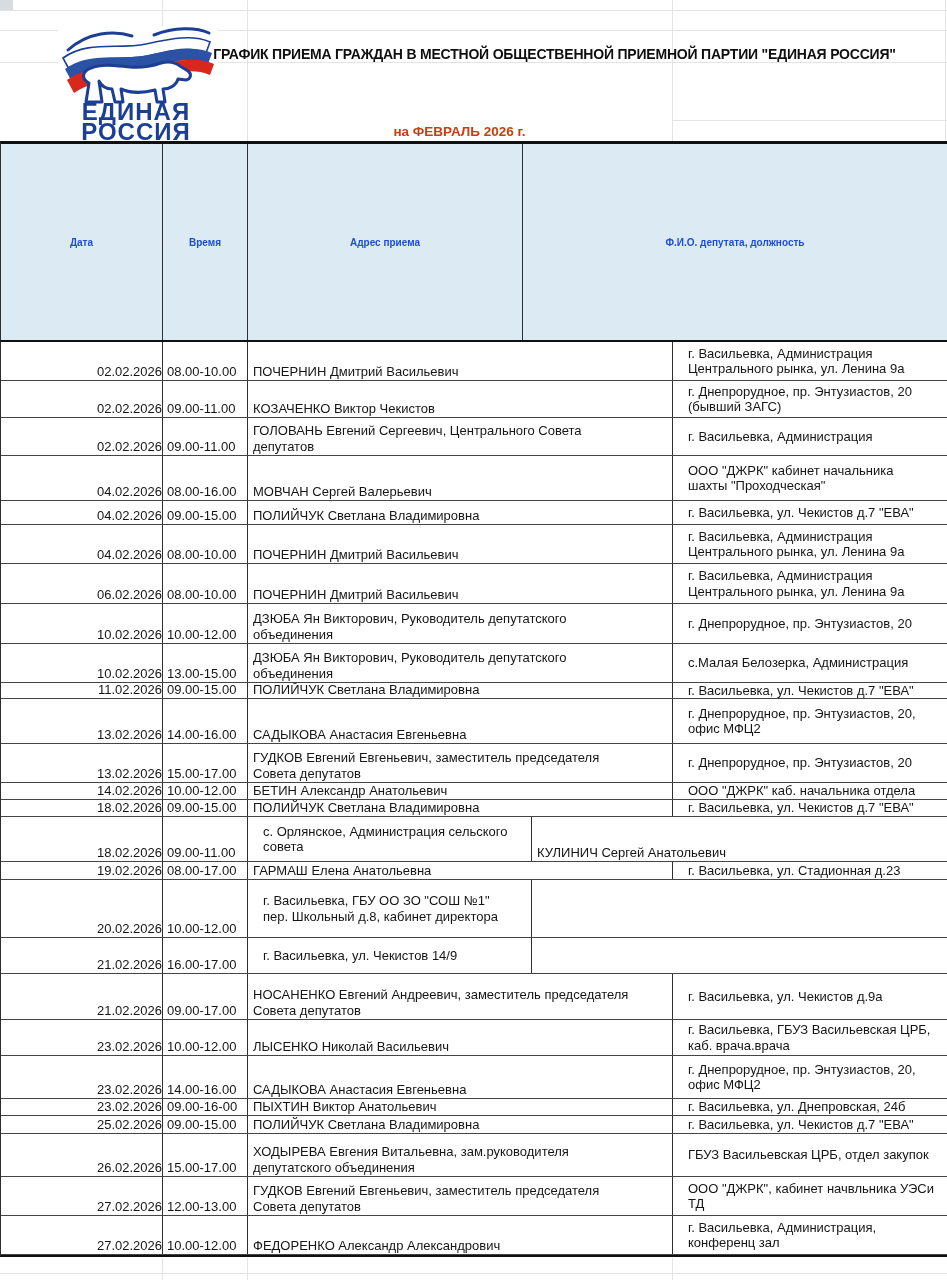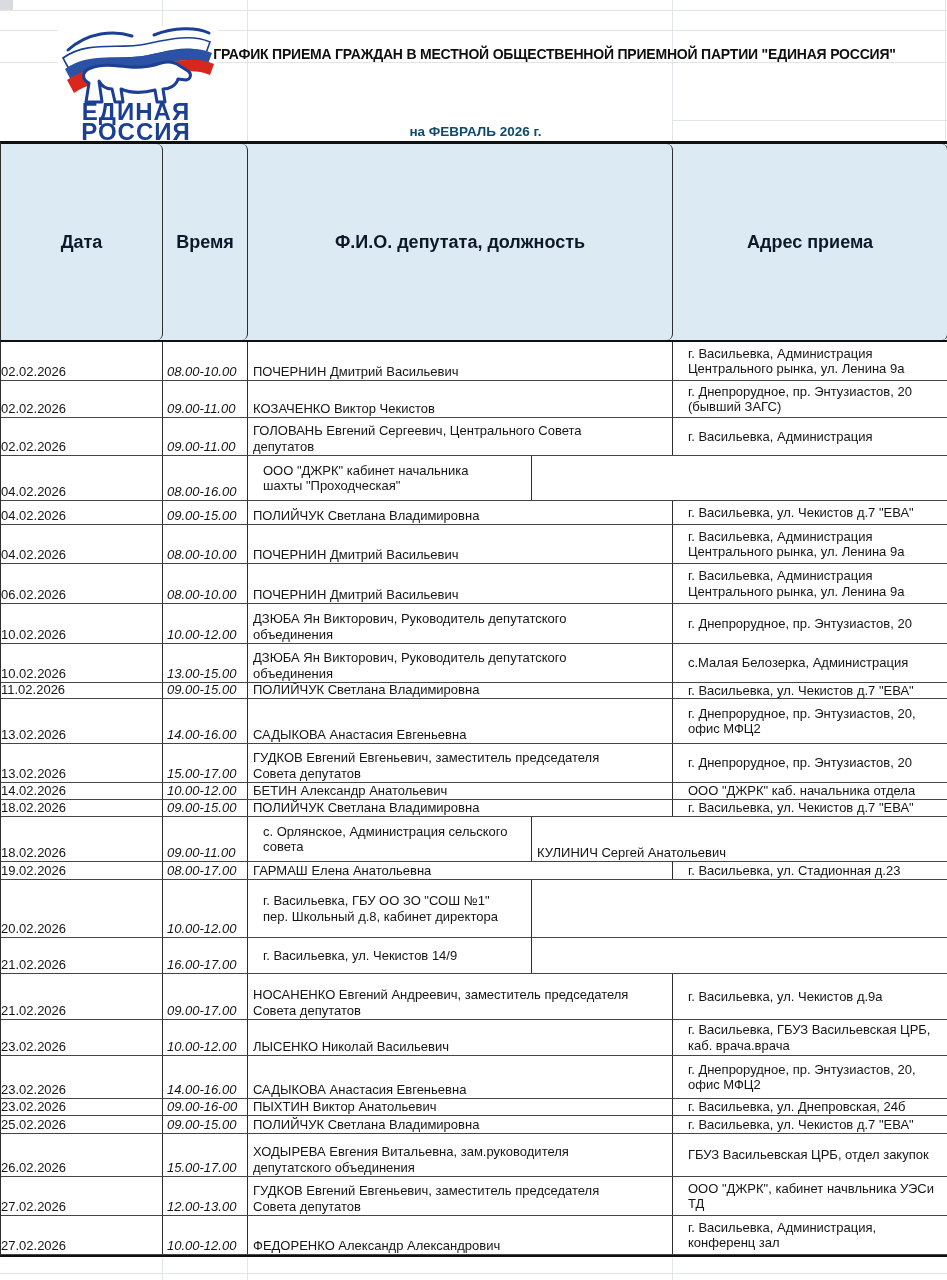--- a/index.html
+++ b/index.html
@@ -11,47 +11,47 @@
   .hline{position:absolute;left:0;width:947px;height:1px;background:#e2e5e8;}
   .vline{position:absolute;top:0;width:1px;background:#e2e5e8;}
   .corner-cell{position:absolute;left:0;top:0;width:13px;height:10px;background:#d9dcde;}
   
   .page-title{
     position:absolute;left:162px;right:0;top:46px;text-align:center;
     font-size:14px;font-weight:bold;letter-spacing:-0.2px;color:#0f0f0f;white-space:nowrap;
   }
   .page-subtitle{
     position:absolute;left:247px;width:425px;top:124px;text-align:center;
-    font-size:13.5px;font-weight:bold;color:#0c4a6e;padding-left:16px;
+    font-size:13.5px;font-weight:bold;color:#c2410c;
   }
   .logo{position:absolute;left:58px;top:26px;width:160px;height:116px;}
   
   .table-block{position:absolute;left:0;top:141px;width:947px;}
   .thead{
     display:flex;box-sizing:border-box;height:201px;width:947px;
     background:#dcebf3;border-top:3px solid #101010;border-bottom:2px solid #101010;
     border-left:1px solid #2e2e2e;
   }
   .thcell{
     box-sizing:border-box;border-right:1px solid #2e2e2e;
     display:flex;align-items:center;justify-content:center;text-align:center;
-    font-weight:bold;font-size:18px;color:#0f172a;border-radius:6px;
+    font-weight:bold;font-size:10px;color:#1d4ed8;
   }
   .w-date{width:162px;flex:none;}
   .w-time{width:85px;flex:none;}
   .w-name{width:425px;flex:none;}
   .w-addr{width:275px;flex:none;}
   .tbody{width:947px;border-left:1px solid #2e2e2e;border-bottom:2px solid #101010;}
   .trow{display:flex;box-sizing:border-box;border-bottom:1px solid #454545;}
   .cell{
     box-sizing:border-box;border-right:1px solid #2e2e2e;overflow:hidden;
     display:flex;flex-direction:column;justify-content:flex-end;
   }
-  .c-date{width:162px;flex:none;text-align:left;padding-bottom:1px;}
-  .c-time{width:85px;flex:none;padding:0 2px 1px 4px;font-style:italic;}
+  .c-date{width:162px;flex:none;text-align:right;padding-bottom:1px;}
+  .c-time{width:85px;flex:none;padding:0 2px 1px 4px;}
   .c-name{width:425px;flex:none;padding:0 4px 1px 5px;}
   .c-addr{width:275px;flex:none;justify-content:center;padding:0 0 0 6px;margin-left:9px;}
   .cval{white-space:pre-line;font-size:13px;line-height:15.5px;color:#151515;}
 </style>
 </head>
 <body>
 
 <div class="sheet">
 
   <div class="corner-cell"></div>
@@ -85,22 +85,22 @@
     </g>
   </svg>
 
   <div class="page-title">ГРАФИК ПРИЕМА ГРАЖДАН В МЕСТНОЙ ОБЩЕСТВЕННОЙ ПРИЕМНОЙ ПАРТИИ "ЕДИНАЯ РОССИЯ"</div>
   <div class="page-subtitle">на ФЕВРАЛЬ 2026 г.</div>
 
   <div class="table-block">
     <div class="thead" style="background: rgb(220, 235, 243);">
         <div class="thcell w-date">Дата</div>
         <div class="thcell w-time">Время</div>
+        <div class="thcell w-addr">Адрес приема</div>
         <div class="thcell w-name">Ф.И.О. депутата, должность</div>
-        <div class="thcell w-addr">Адрес приема</div>
       </div>
     <div class="tbody">
         <div class="trow" style="height: 39px;">
           <div class="cell c-date">
             <div class="cval">02.02.2026</div>
           </div>
           <div class="cell c-time">
             <div class="cval">08.00-10.00</div>
           </div>
           <div class="cell c-name">
@@ -141,20 +141,23 @@
             <div class="cval">г. Васильевка, Администрация</div>
           </div>
         </div>
         <div class="trow" style="height: 45px;">
           <div class="cell c-date">
             <div class="cval">04.02.2026</div>
           </div>
           <div class="cell c-time">
             <div class="cval">08.00-16.00</div>
           </div>
+          <div class="cell c-name">
+            <div class="cval">МОВЧАН Сергей Валерьевич</div>
+          </div>
           <div class="cell c-addr">
             <div class="cval">ООО "ДЖРК" кабинет начальника
 шахты "Проходческая"</div>
           </div>
         </div>
         <div class="trow" style="height: 24px;">
           <div class="cell c-date">
             <div class="cval">04.02.2026</div>
           </div>
           <div class="cell c-time">

